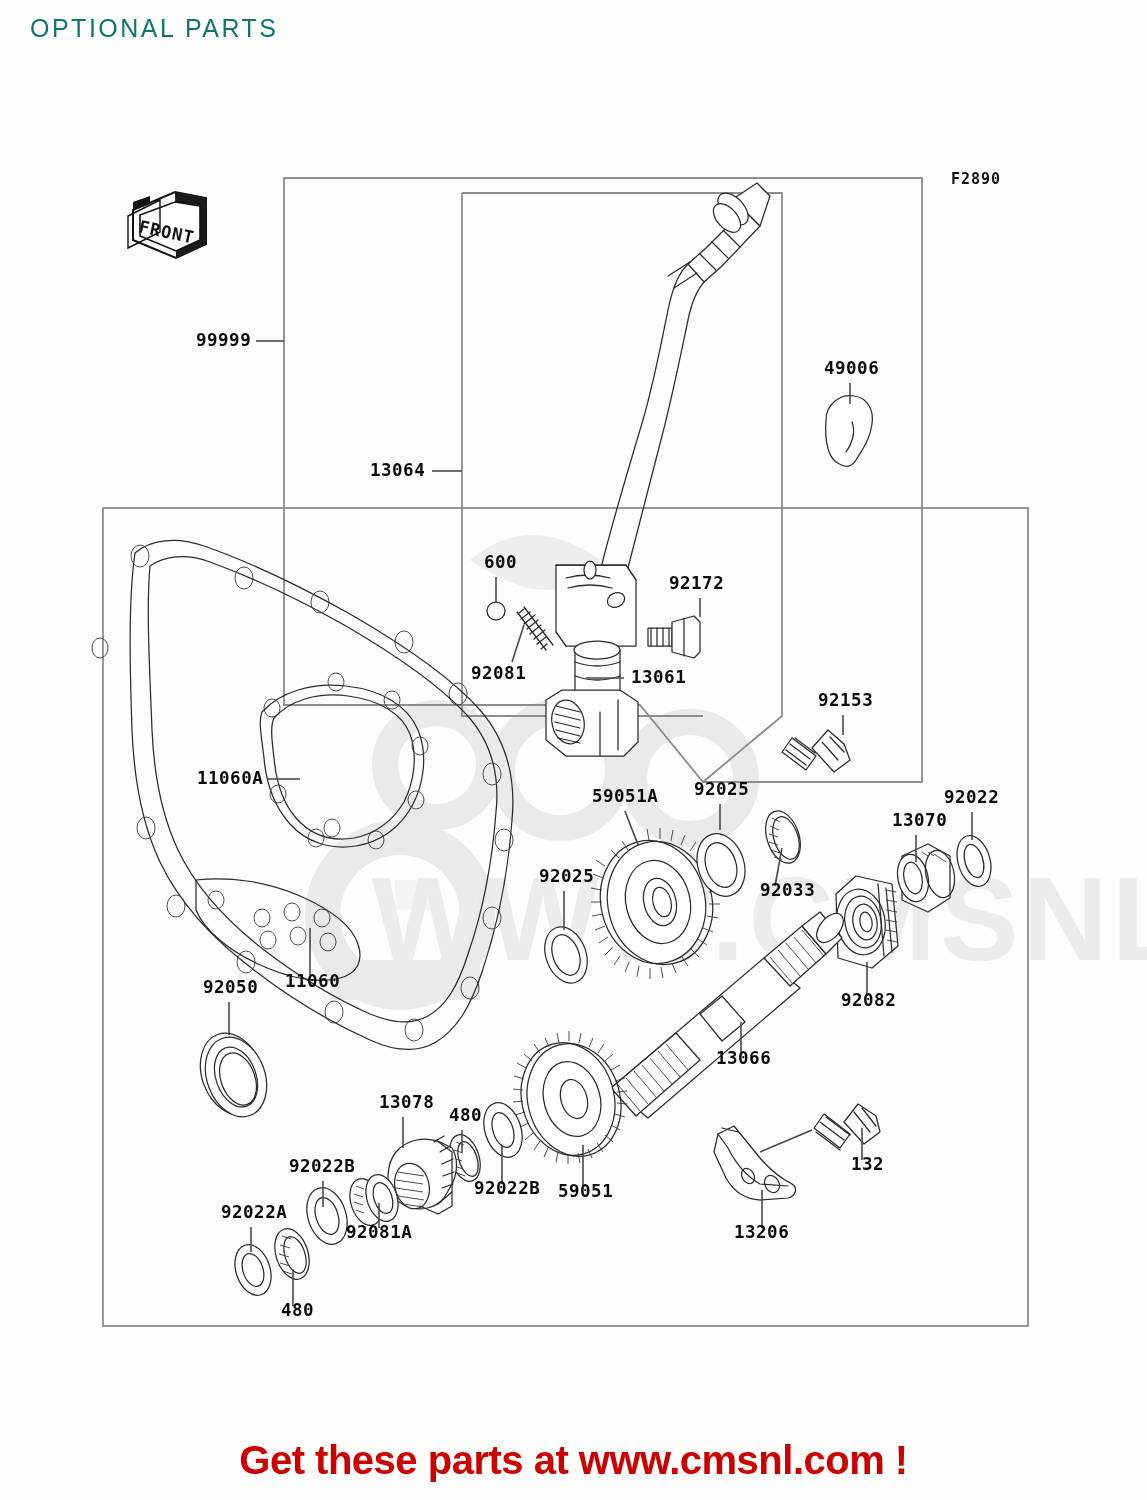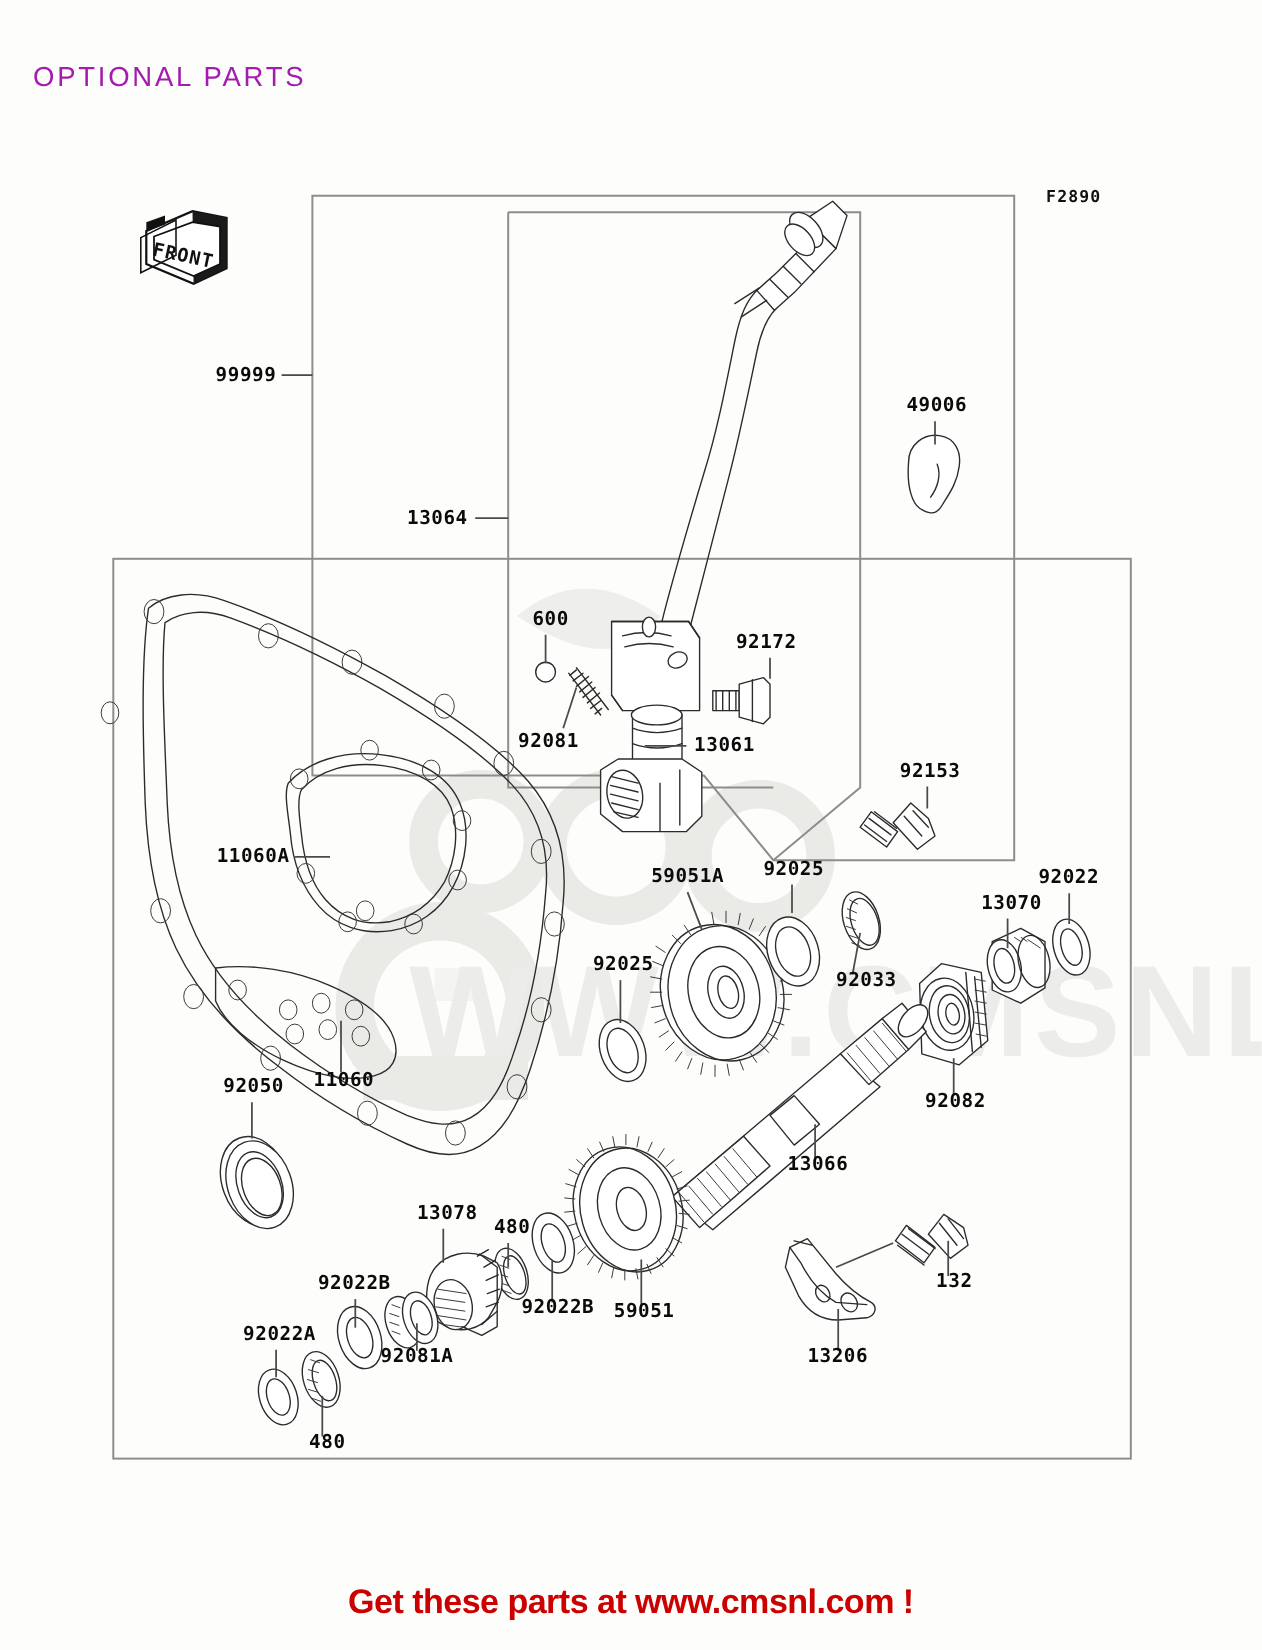--- a/index.html
+++ b/index.html
@@ -5,28 +5,28 @@
   html,body{margin:0;padding:0;}
   body{
     width:1147px;height:1500px;
     background:#fdfdfb;
     font-family:"Liberation Sans",sans-serif;
     position:relative;overflow:hidden;
   }
   #page-title{
     position:absolute;left:30px;top:14px;
     font-size:25px;letter-spacing:2.5px;
-    color:#a21caf;font-weight:400;margin-top:42px;
+    color:#0f766e;font-weight:400;
   }
   #diagram{position:absolute;left:0;top:0;width:1147px;height:1420px;}
   #tagline{
     position:absolute;left:0;top:1438px;width:1147px;
     text-align:center;color:#cc0000;
     font-family:"Liberation Sans",sans-serif;
-    font-weight:bold;font-size:31px;letter-spacing:-0.5px;
+    font-weight:bold;font-size:40px;letter-spacing:-0.5px;
   }
   svg{display:block;}
   .lbl{font-family:"DejaVu Sans Mono",monospace;font-size:17.5px;font-weight:bold;fill:#0b0b0b;letter-spacing:0.5px;}
   .lead{stroke:#4a4a4a;stroke-width:1.6px;fill:none;}
   .frame{stroke:#8d8d8d;stroke-width:1.8px;fill:none;}
   .pt{stroke:#2b2b2b;stroke-width:1.25px;fill:none;stroke-linejoin:round;stroke-linecap:round;}
   .ptf{stroke:#2b2b2b;stroke-width:1.25px;fill:#ffffff;stroke-linejoin:round;}
   .thin{stroke:#3a3a3a;stroke-width:0.9px;fill:none;}
   .wm{fill:#e9e9e6;}
   .wmtext{fill:#ececea;font-family:"Liberation Sans",sans-serif;font-weight:bold;}

